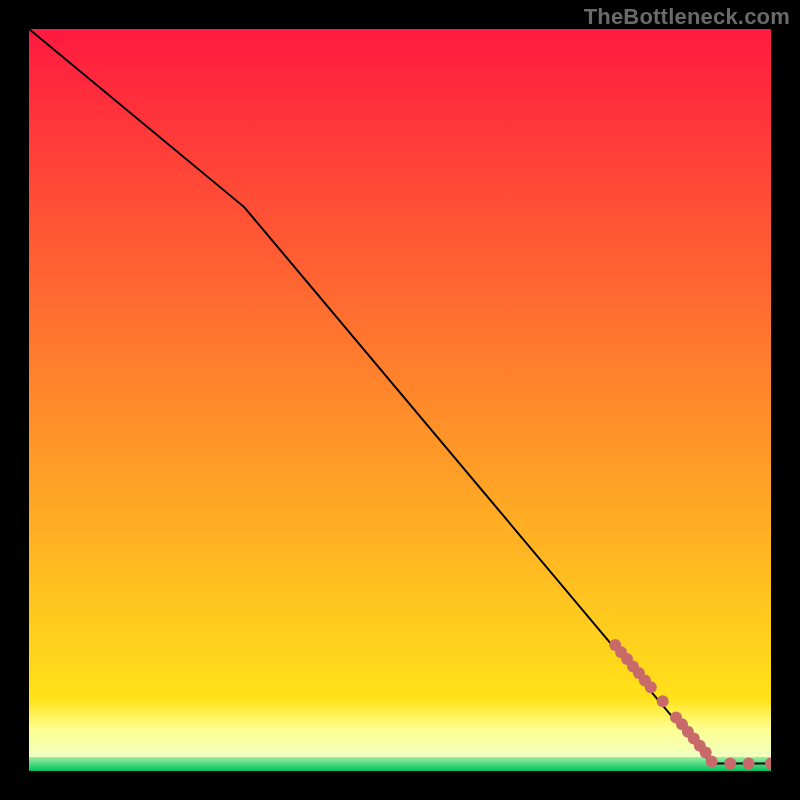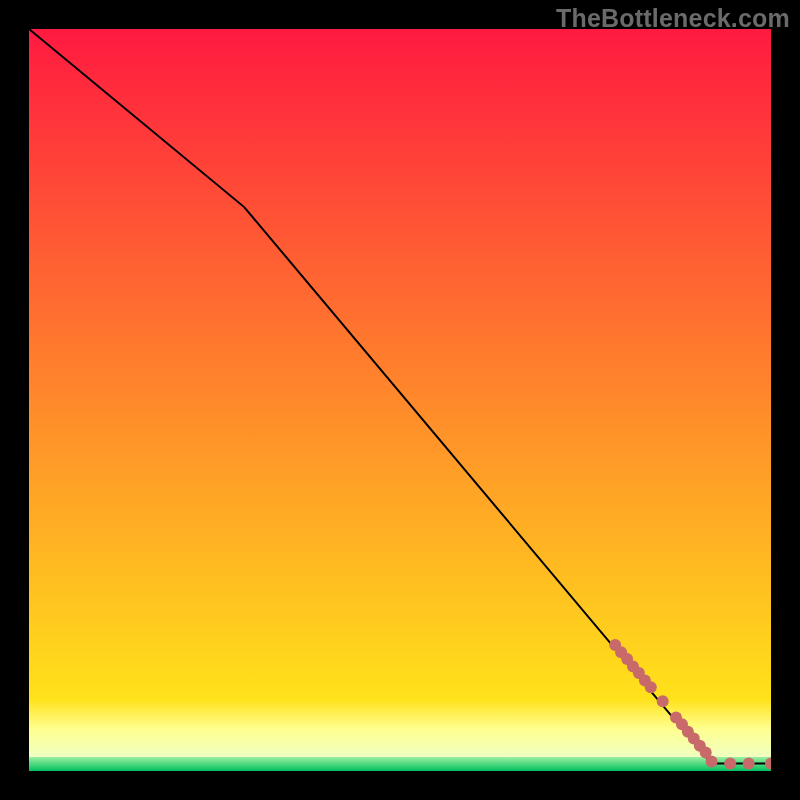--- a/index.html
+++ b/index.html
@@ -38,21 +38,21 @@
     position: absolute;
     inset: 0;
     width: 742px;
     height: 742px;
     pointer-events: none;
   }
   .watermark {
     position: absolute;
     top: 4px;
     right: 10px;
-    font-size: 25px;
+    font-size: 22px;
     font-weight: 600;
     color: #6a6a6a;
     letter-spacing: 0.2px;
     user-select: none;
   }
 </style>
 </head>
 <body>
 
 <div class="stage">

